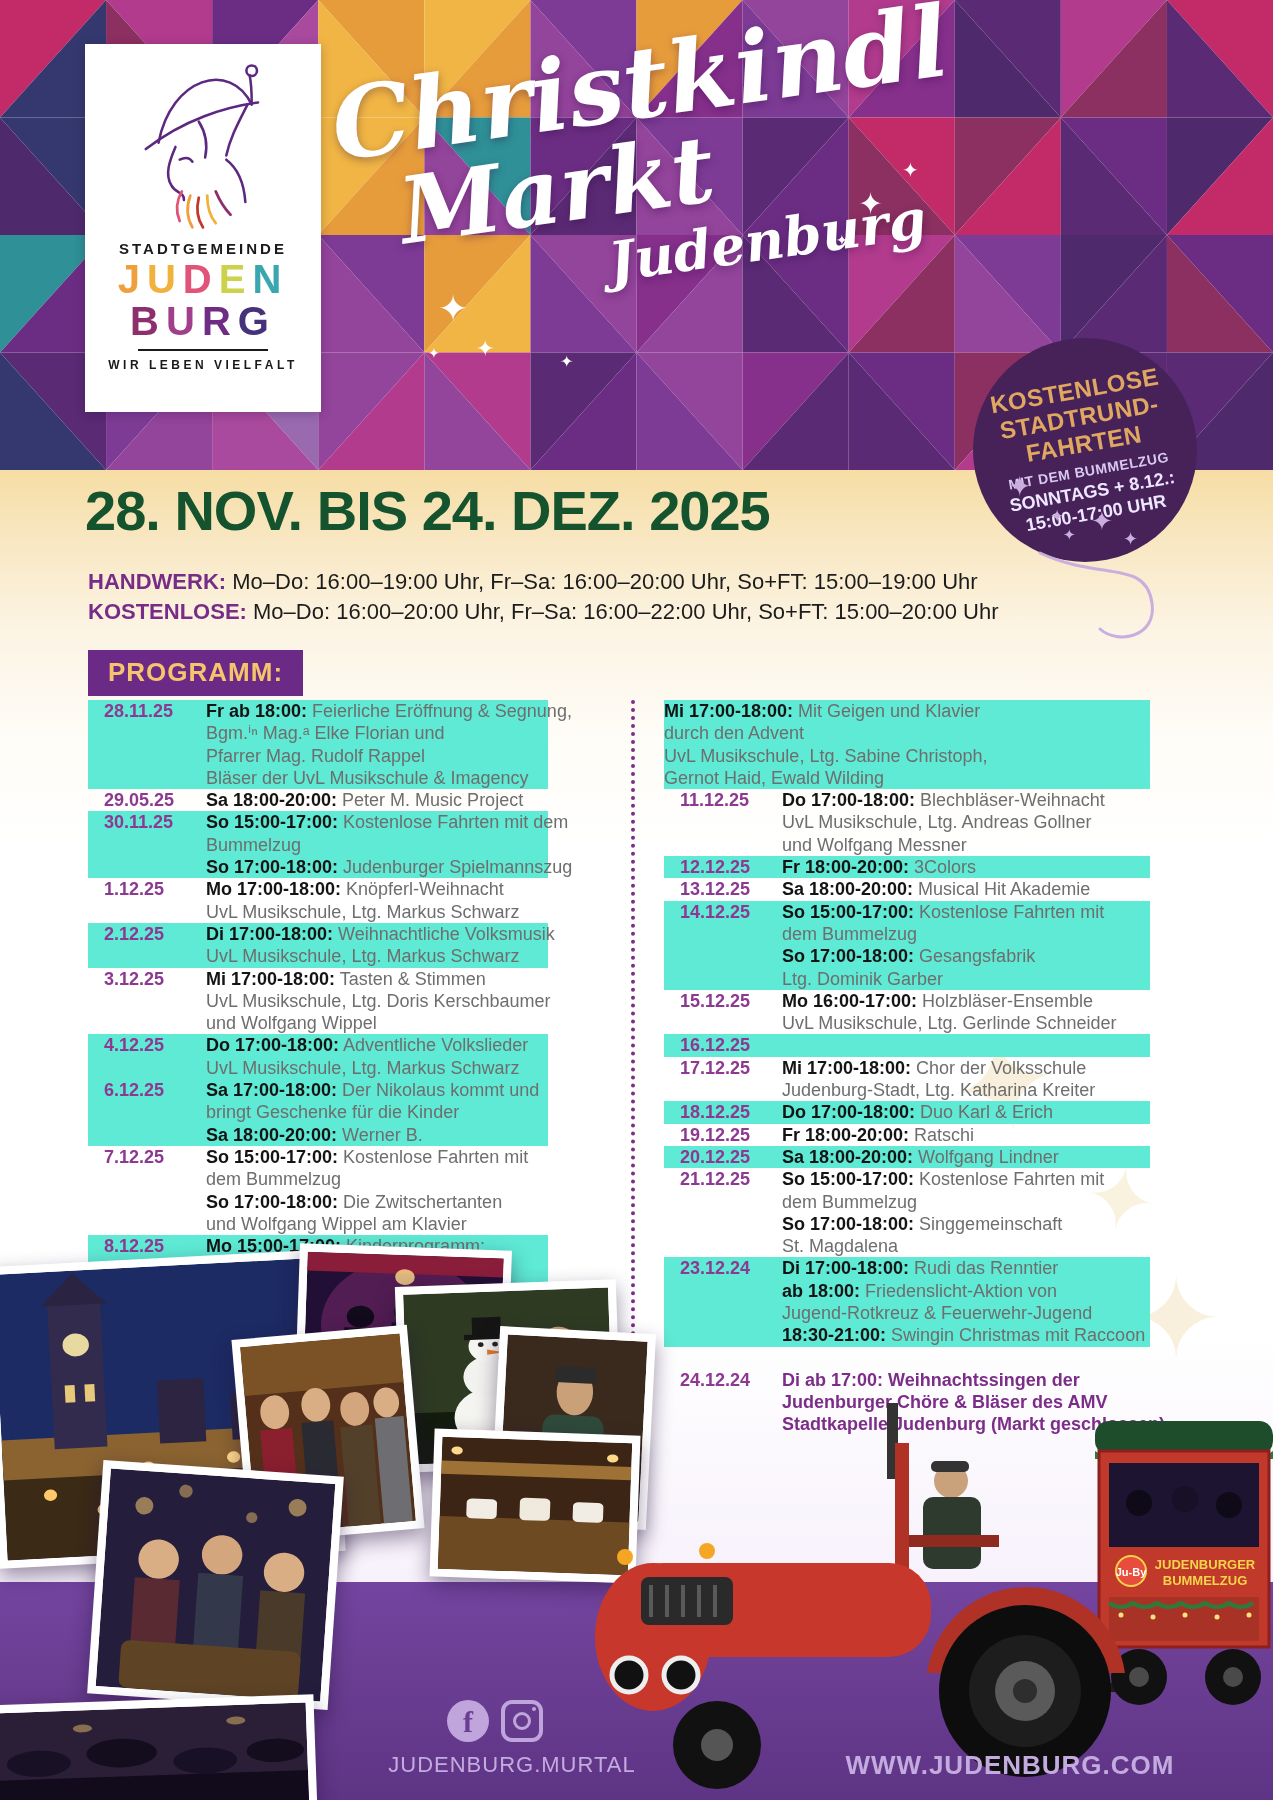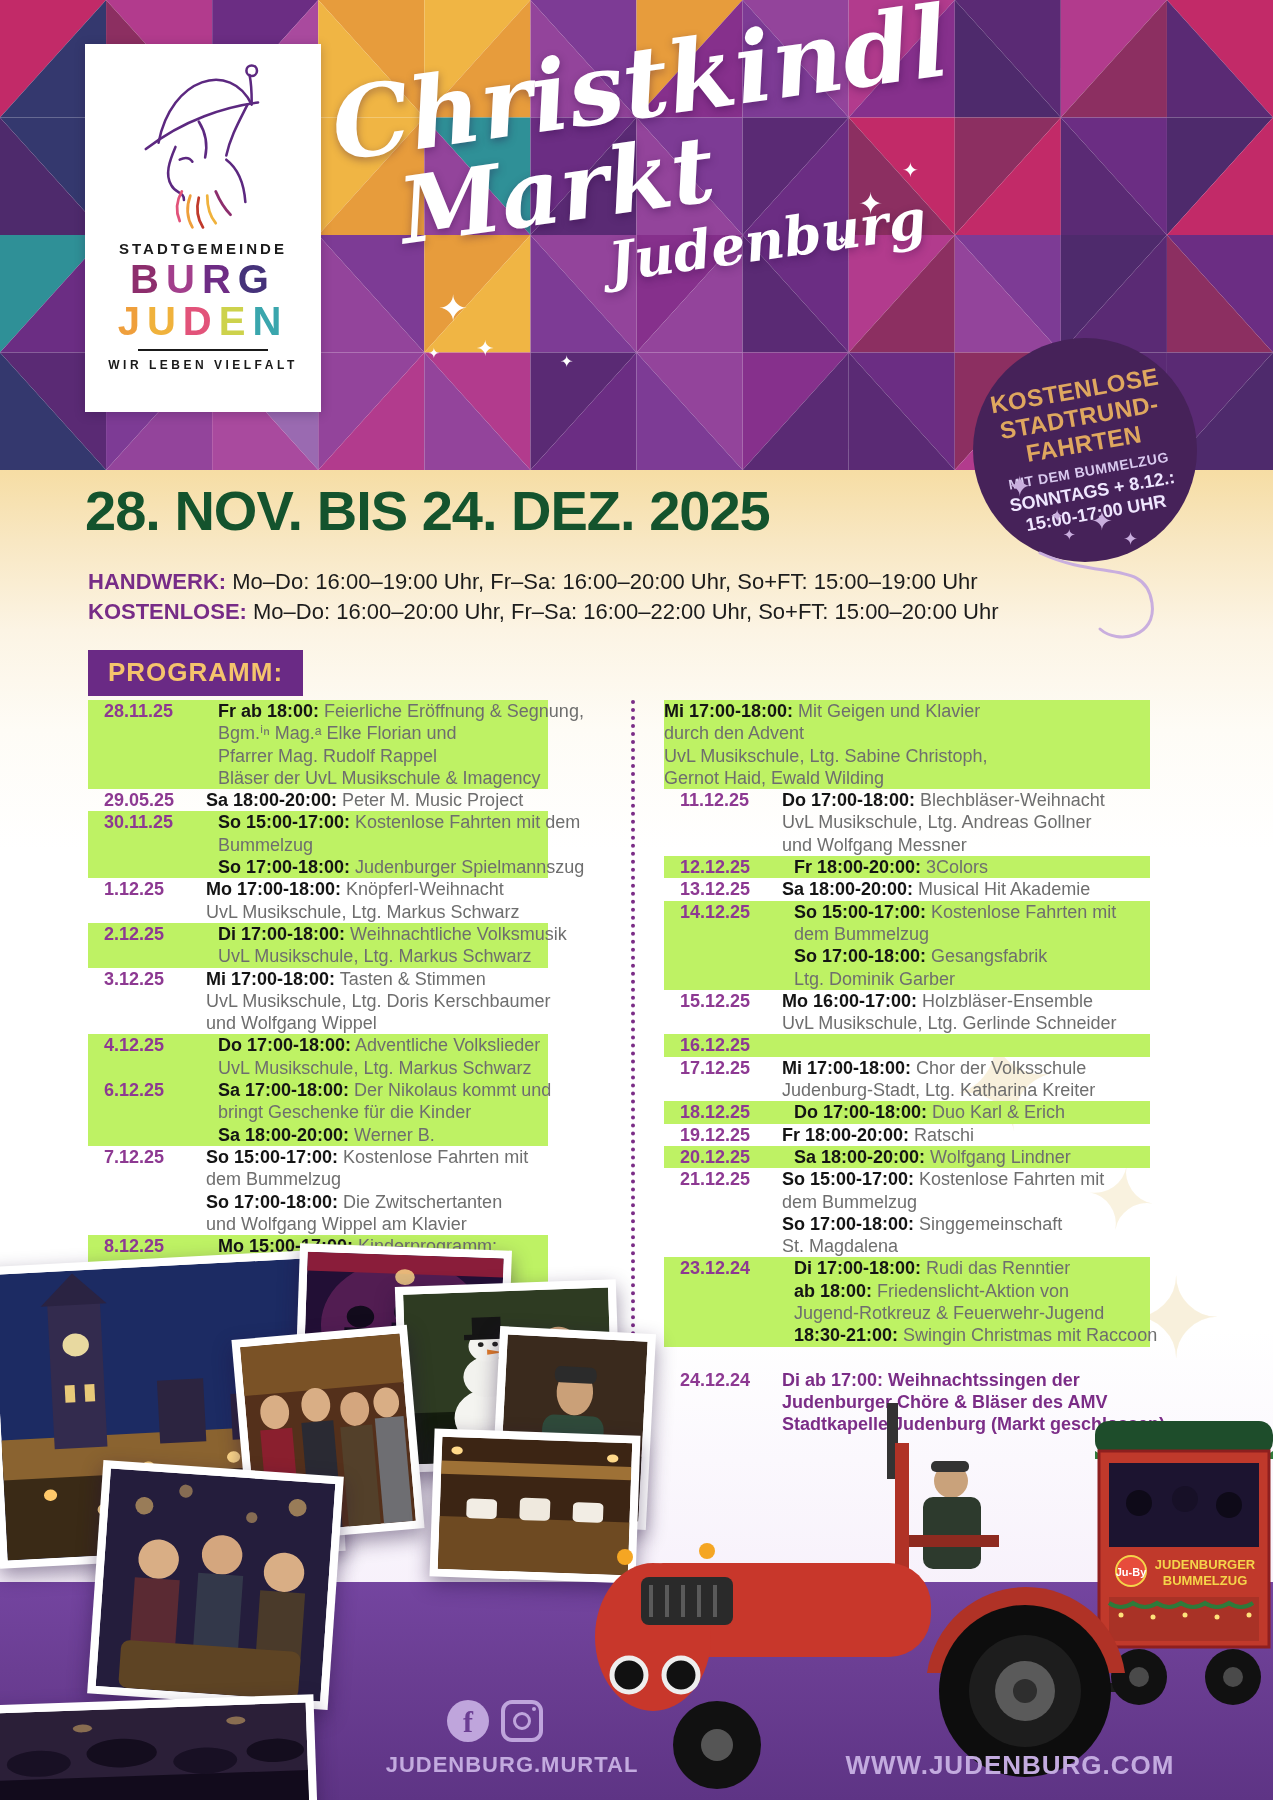--- a/index.html
+++ b/index.html
@@ -44,21 +44,21 @@
   .hours{position:absolute;left:88px;top:567px;z-index:2;font-size:22px;color:#1c1c1c;}
   .hour-row{line-height:30px;}
   .hour-row b{color:#772c87;}
   .program-label{position:absolute;left:88px;top:650px;z-index:2;background:#6a2a85;color:#f5c46c;
                  font-weight:bold;font-size:26px;letter-spacing:1px;padding:7px 20px 8px;}
   
   .pcol{position:absolute;top:700px;z-index:2;}
   #col-left{left:88px;width:460px;}
   #col-right{left:664px;width:486px;}
   .entry{display:flex;}
-  .entry.shaded{background:#bef264;gap:12px;}
+  .entry.shaded{background:#5eead4;}
   .entry .date{flex:none;width:102px;padding-left:16px;font-weight:bold;color:#8d3992;
                font-size:18px;line-height:22.3px;}
   .entry .lines{flex:1;}
   .line{font-size:18px;line-height:22.3px;height:22.3px;white-space:nowrap;color:#6e6e6e;}
   .line b{color:#141414;}
   .entry.purple .line,.entry.purple .line b{color:#7b2d87;font-weight:bold;}
   .entry.gap{margin-top:22px;}
   .divider{position:absolute;left:631px;top:700px;height:700px;width:0;z-index:1;
            border-left:4px dotted #7b2d87;}
   
@@ -72,21 +72,21 @@
            background:#bfa5dc;color:#6b3e93;z-index:6;font-weight:bold;font-size:30px;
            text-align:center;line-height:44px;font-family:"Liberation Serif",serif;}
   .fb-icon::before{content:"f";}
   .ig-icon{position:absolute;left:501px;top:1700px;width:34px;height:34px;border:4px solid #bfa5dc;
            border-radius:11px;z-index:6;}
   .ig-icon::after{content:"";position:absolute;left:8px;top:8px;width:12px;height:12px;
                   border:3px solid #bfa5dc;border-radius:50%;}
   .ig-icon::before{content:"";position:absolute;right:3px;top:3px;width:4px;height:4px;
                   background:#bfa5dc;border-radius:50%;}
   .social-handle{position:absolute;left:382px;top:1752px;width:260px;text-align:center;z-index:6;
-                 color:#c3abdf;font-weight:bold;font-size:22px;letter-spacing:1px;}
+                 color:#c3abdf;font-weight:normal;font-size:22px;letter-spacing:1px;}
   .website{position:absolute;left:810px;top:1750px;width:400px;text-align:center;z-index:6;
            color:#c3abdf;font-weight:bold;font-size:26px;letter-spacing:1px;}
   .swirl{position:absolute;z-index:6;}
 </style>
 </head>
 <body>
 
 <div class="page">
 
   <div class="mosaic-wrap">
@@ -205,22 +205,22 @@
       </g>
       <g fill="none" stroke-width="2.6" stroke-linecap="round">
         <path d="M50,126 q-8,14 -2,28" stroke="#e2537a"></path>
         <path d="M58,130 q-6,16 2,30" stroke="#ef9f3c"></path>
         <path d="M66,132 q-4,16 4,28" stroke="#c0392b"></path>
         <path d="M74,130 q0,16 8,26" stroke="#f0b23c"></path>
         <path d="M82,126 q6,14 14,22" stroke="#8d2e6d"></path>
       </g>
     </svg>
     <div class="logo-org">STADTGEMEINDE</div>
+    <div class="logo-word" id="logo-juden"><span style="color: rgb(239, 159, 60);">J</span><span style="color: rgb(240, 178, 60);">U</span><span style="color: rgb(226, 83, 122);">D</span><span style="color: rgb(205, 210, 76);">E</span><span style="color: rgb(58, 166, 173);">N</span></div>
     <div class="logo-word" id="logo-burg"><span style="color: rgb(141, 46, 109);">B</span><span style="color: rgb(162, 63, 140);">U</span><span style="color: rgb(110, 44, 133);">R</span><span style="color: rgb(69, 50, 122);">G</span></div>
-    <div class="logo-word" id="logo-juden"><span style="color: rgb(239, 159, 60);">J</span><span style="color: rgb(240, 178, 60);">U</span><span style="color: rgb(226, 83, 122);">D</span><span style="color: rgb(205, 210, 76);">E</span><span style="color: rgb(58, 166, 173);">N</span></div>
     <div class="logo-rule"></div>
     <div class="logo-tag">WIR LEBEN VIELFALT</div>
   </div>
 
   <div class="script-title">
     <div class="st-1">Christkindl</div>
     <div class="st-2">Markt</div>
     <div class="st-3">Judenburg</div>
   </div>
 

